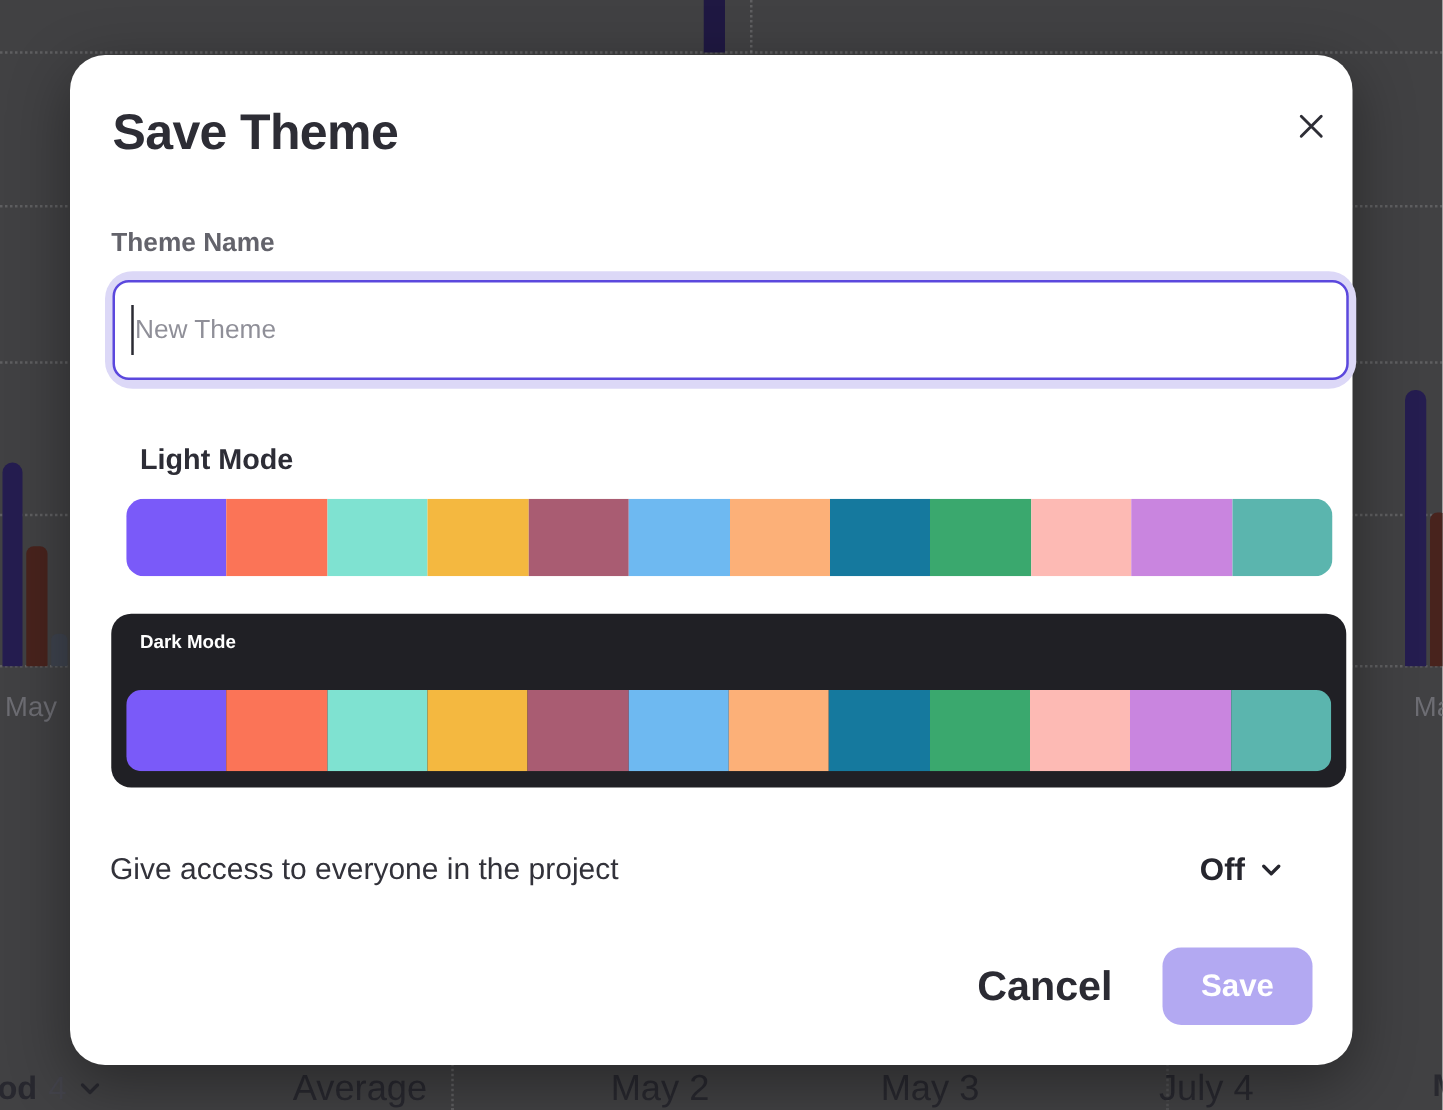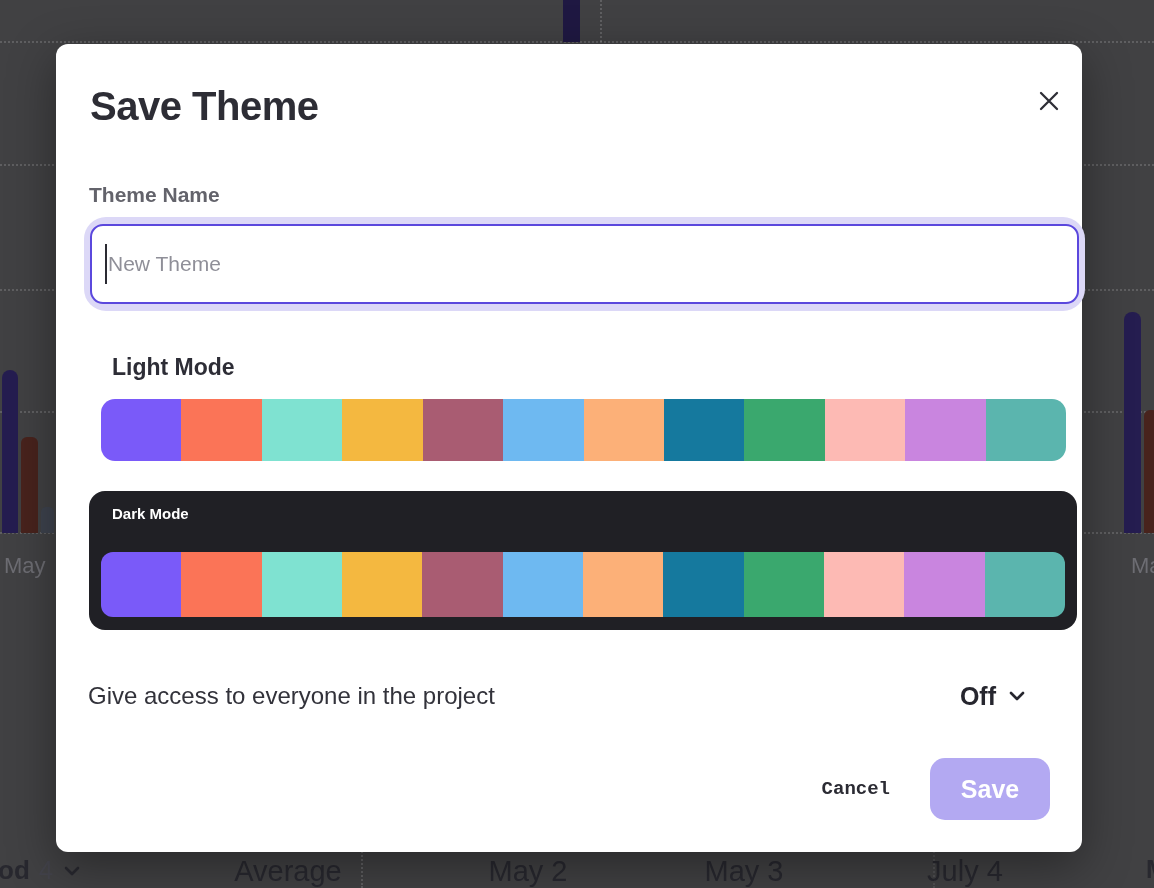--- a/index.html
+++ b/index.html
@@ -21,21 +21,21 @@
   .side-label { position:absolute; top:553px; font-size:22px; color:#6d6d73; }
   .axis-label { position:absolute; top:855px; font-size:29px; font-weight:normal; color:#28282f; width:110px; text-align:center; }
   .period { position:absolute; top:855px; left:-2px; display:flex; align-items:center; gap:9px; font-size:26px; color:#28282f; }
   .period .p-num { color:#43434b; font-weight:normal; }
   .period .p-word { font-weight:bold; }
   .partial-label { position:absolute; top:855px; left:1146px; font-size:25px; font-weight:bold; color:#28282f; }
 
   
   .modal {
     position:absolute; left:56px; top:44px; width:1026px; height:808px;
-    background:#ffffff; border-radius:12px;
+    background:#ffffff; border-radius:28px;
     box-shadow:0 14px 48px rgba(0,0,0,0.38);
     z-index:10;
   }
   .modal-title { position:absolute; left:34px; top:40px; font-size:40px; font-weight:bold; color:#2d2d35; letter-spacing:-0.5px; }
   .close-btn { position:absolute; left:973px; top:37px; width:40px; height:40px; display:flex; align-items:center; justify-content:center; background:none; border:none; cursor:pointer; }
 
   .field-label { position:absolute; left:33px; top:139px; font-size:21px; font-weight:bold; color:#63636b;text-align:right; }
   .input-ring {
     position:absolute; left:28px; top:173px; width:1001px; height:94px;
     background:var(--focus-ring,#dcd8f7); border-radius:22px;
@@ -56,21 +56,21 @@
   .dark-card { position:absolute; left:33px; top:447px; width:988px; height:139px; border-radius:16px; background:var(--dark-card,#202025); }
   .section-label-dark { position:absolute; left:23px; top:14px; font-size:15px; font-weight:bold; color:#ffffff; }
   .strip-dark { position:absolute; left:12px; top:61px; width:964px; height:65px; border-radius:12px; }
 
   .access-row { position:absolute; left:32px; right:54px; top:630px; height:44px; display:flex; align-items:center; justify-content:space-between; }
   .access-label { font-size:24px; color:#32323a; }
   .access-value { display:flex; align-items:center; gap:10px; background:none; border:none; cursor:pointer; font-family:inherit; }
   .access-value .val { font-size:25px; font-weight:bold; color:#26262e; }
 
   .actions-row { position:absolute; right:32px; top:714px; display:flex; align-items:center; gap:40px; }
-  .cancel-btn { background:none; border:none; font-family:Liberation Mono, monospace; font-size:19px; font-weight:bold; color:#2b2b33; cursor:pointer; }
+  .cancel-btn { background:none; border:none; font-family:Liberation Sans, sans-serif; font-size:33px; font-weight:bold; color:#2b2b33; cursor:pointer; }
   .share-btn { width:120px; height:62px; border:none; border-radius:15px; background:var(--share-button,#b3a9f2); color:#ffffff; font-family:inherit; font-size:25px; font-weight:bold; cursor:pointer; }
 </style>
 </head>
 <body>
 
 <div style="position:absolute; inset:0;">
   <div class="gridline" style="top:41px"></div>
   <div class="gridline" style="top:164px"></div>
   <div class="gridline" style="top:289px"></div>
   <div class="gridline" style="top:411px"></div>

